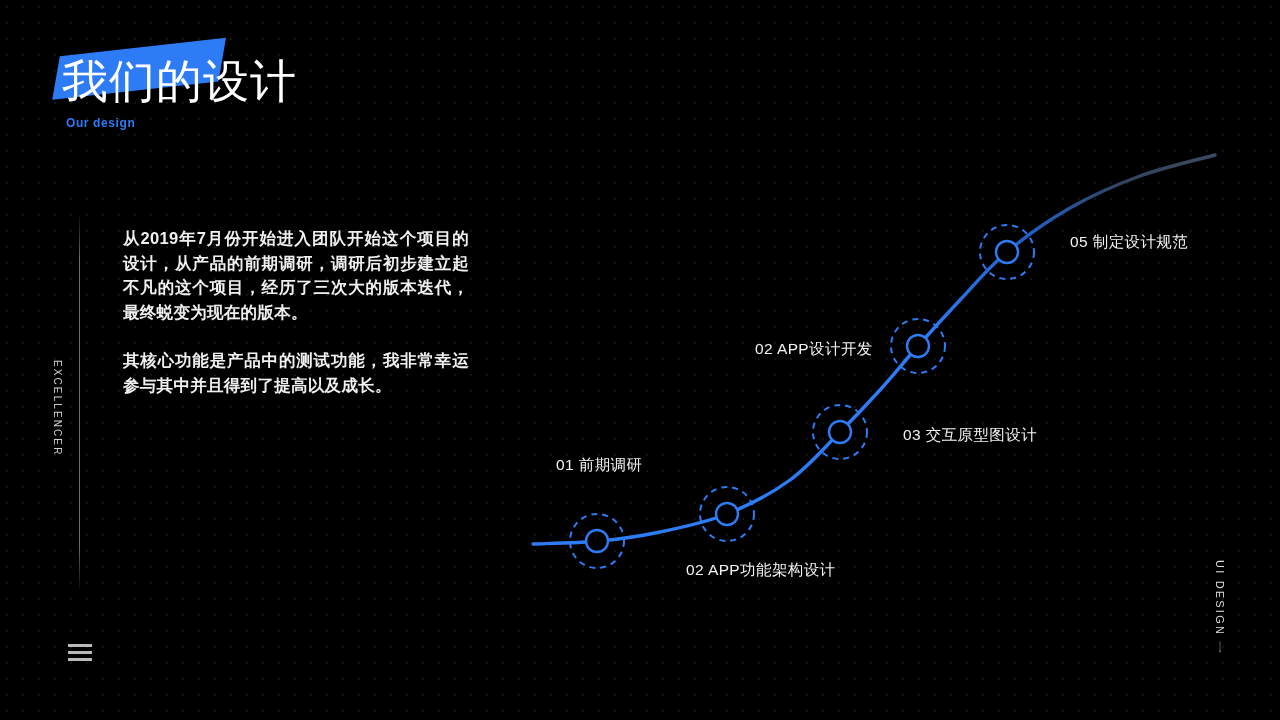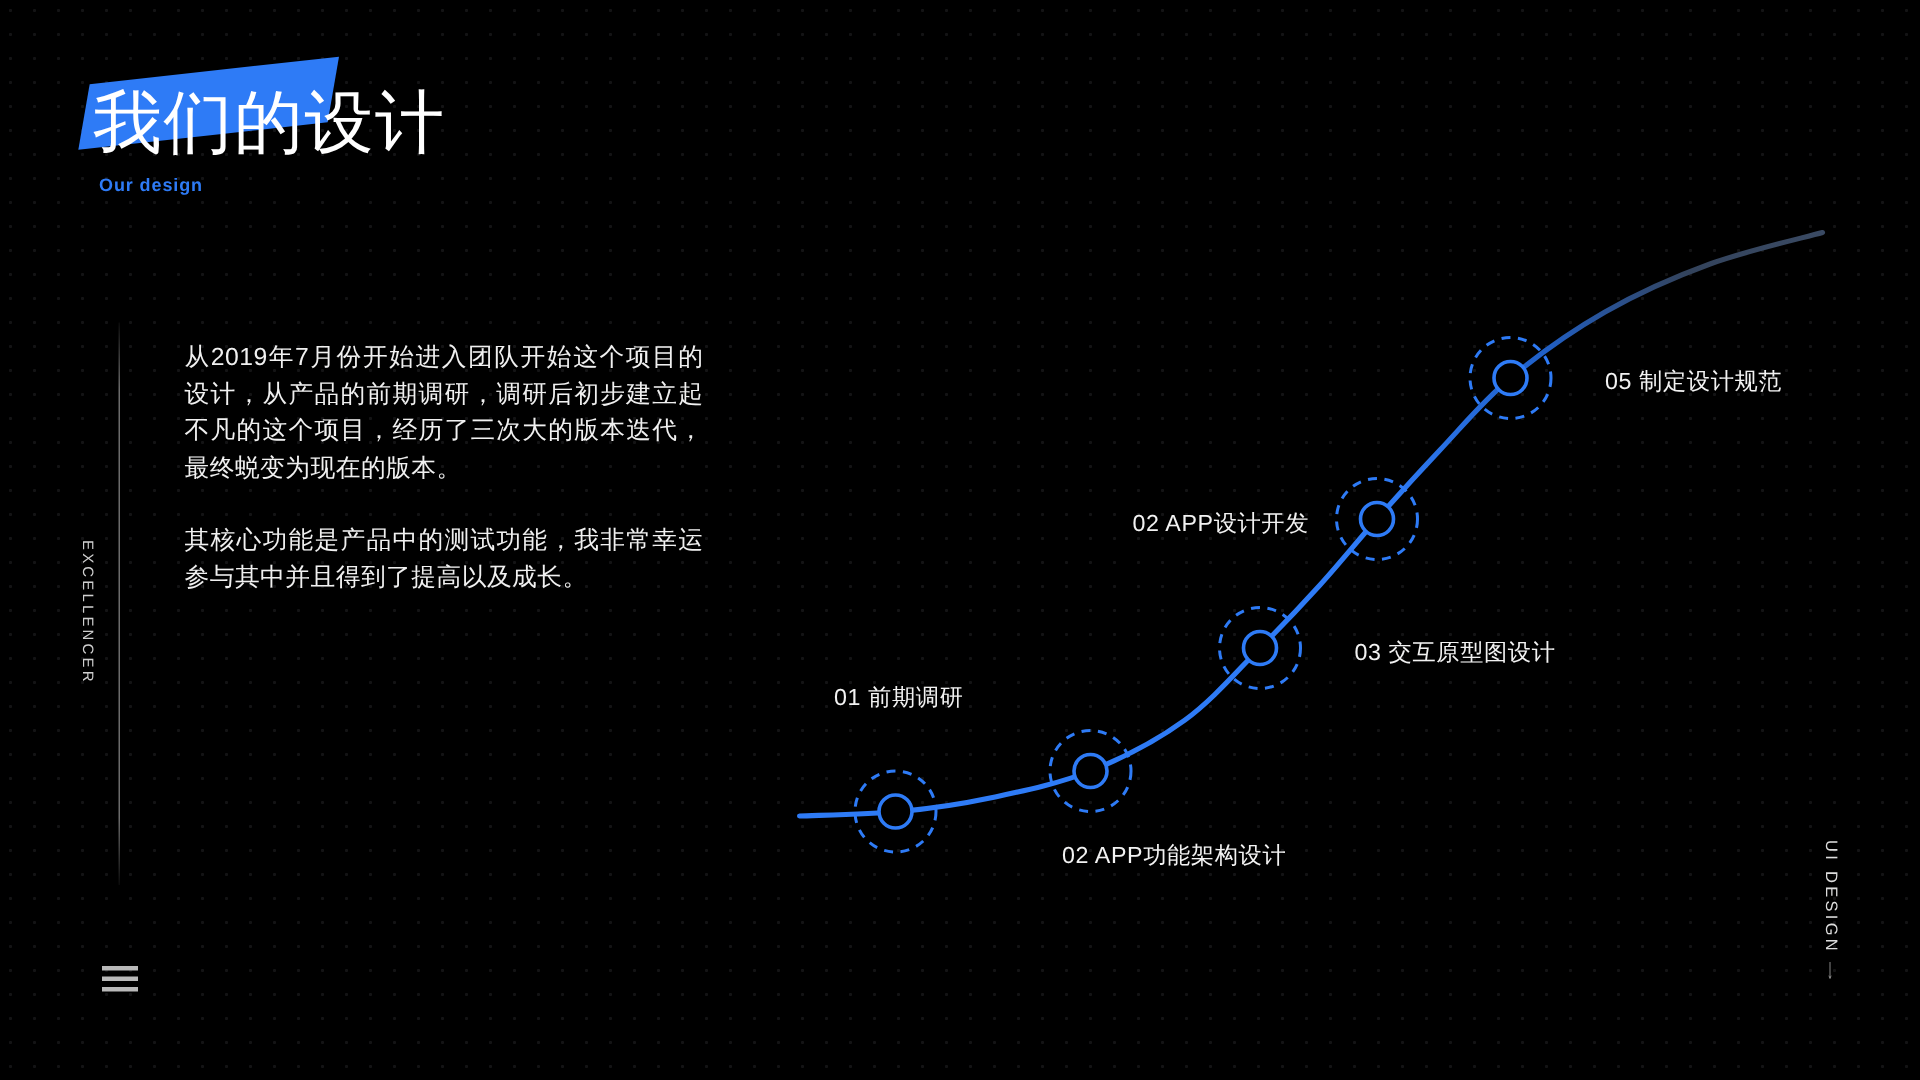--- a/index.html
+++ b/index.html
@@ -68,20 +68,21 @@
     transform:rotate(90deg);
     transform-origin:left top;
     white-space:nowrap;
   }
 
   
   #body-copy {
     position:absolute;
     left:123px; top:226px;
     width:346px;
+    font-weight:bold;
   }
   .para {
     font-size:16.5px;
     line-height:24.5px;
     color:#f0f0f0;
     letter-spacing:0.3px;
     text-align:justify;
   }
   .para + .para { margin-top:24px; }
 
@@ -179,24 +180,24 @@
           <circle cx="918" cy="346" r="11" fill="#000000" stroke="#2E7BF6" stroke-width="2.4"></circle>
         </g>
         <g>
           <circle cx="1007" cy="252" r="27" fill="none" stroke="#2E7BF6" stroke-width="2" stroke-dasharray="6 5"></circle>
           <circle cx="1007" cy="252" r="11" fill="#000000" stroke="#2E7BF6" stroke-width="2.4"></circle>
         </g>
       </g>
   </svg>
   <div id="node-label-layer">
       <div class="node-label" style="left: 556px; top: 455px; text-align: center;">01 前期调研</div>
-      <div class="node-label" style="left: 708px; top: 560px;">02 APP功能架构设计</div>
+      <div class="node-label" style="left: 686px; top: 560px;">02 APP功能架构设计</div>
       <div class="node-label" style="left: 903px; top: 425px;">03 交互原型图设计</div>
       <div class="node-label" style="left: 755px; top: 339px;">02 APP设计开发</div>
-      <div class="node-label" style="left: 1070px; top: 244px;">05 制定设计规范</div>
+      <div class="node-label" style="left: 1070px; top: 232px;">05 制定设计规范</div>
     </div>
 
   <div id="ui-design-label">UI DESIGN</div>
   <svg id="ui-design-arrow" viewBox="0 0 6 34">
     <path d="M3 0 L3 30" stroke="#cfcfcf" stroke-width="1.3" fill="none"></path>
     <path d="M0.2 27 L3 33 L5.8 27" stroke="#cfcfcf" stroke-width="1.3" fill="none"></path>
   </svg>
 
   <div id="menu-icon">
     <span></span>

